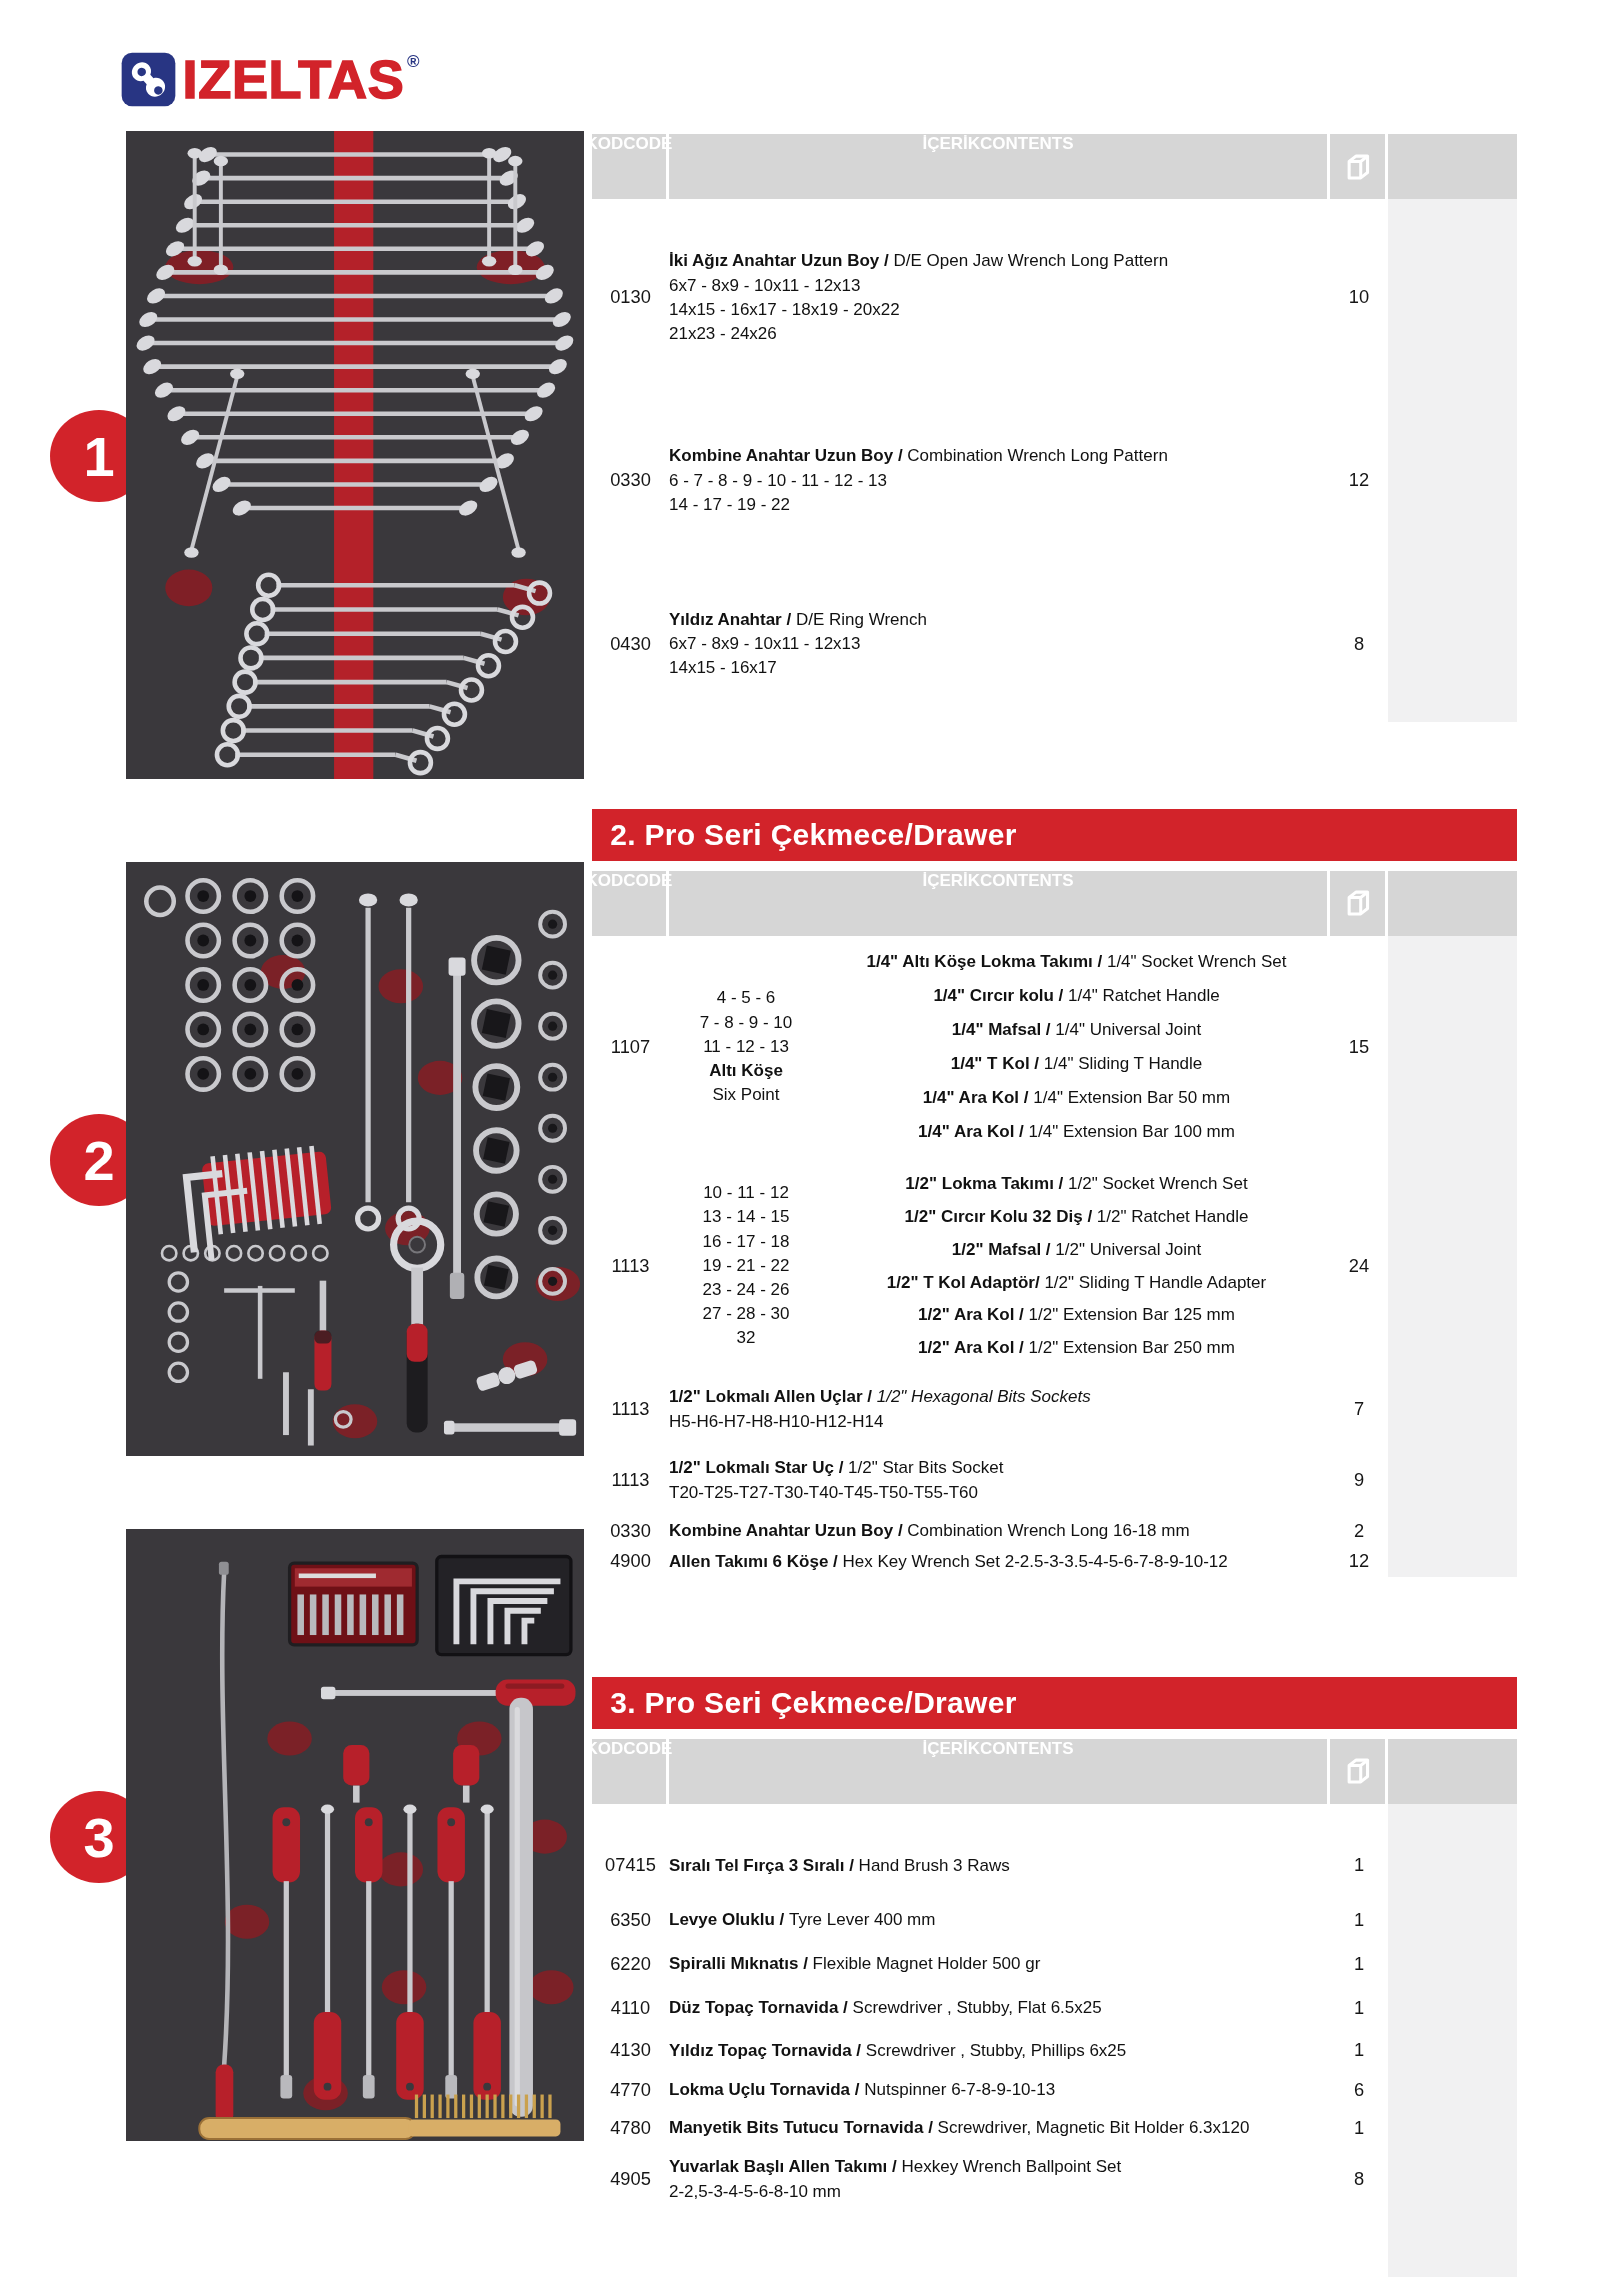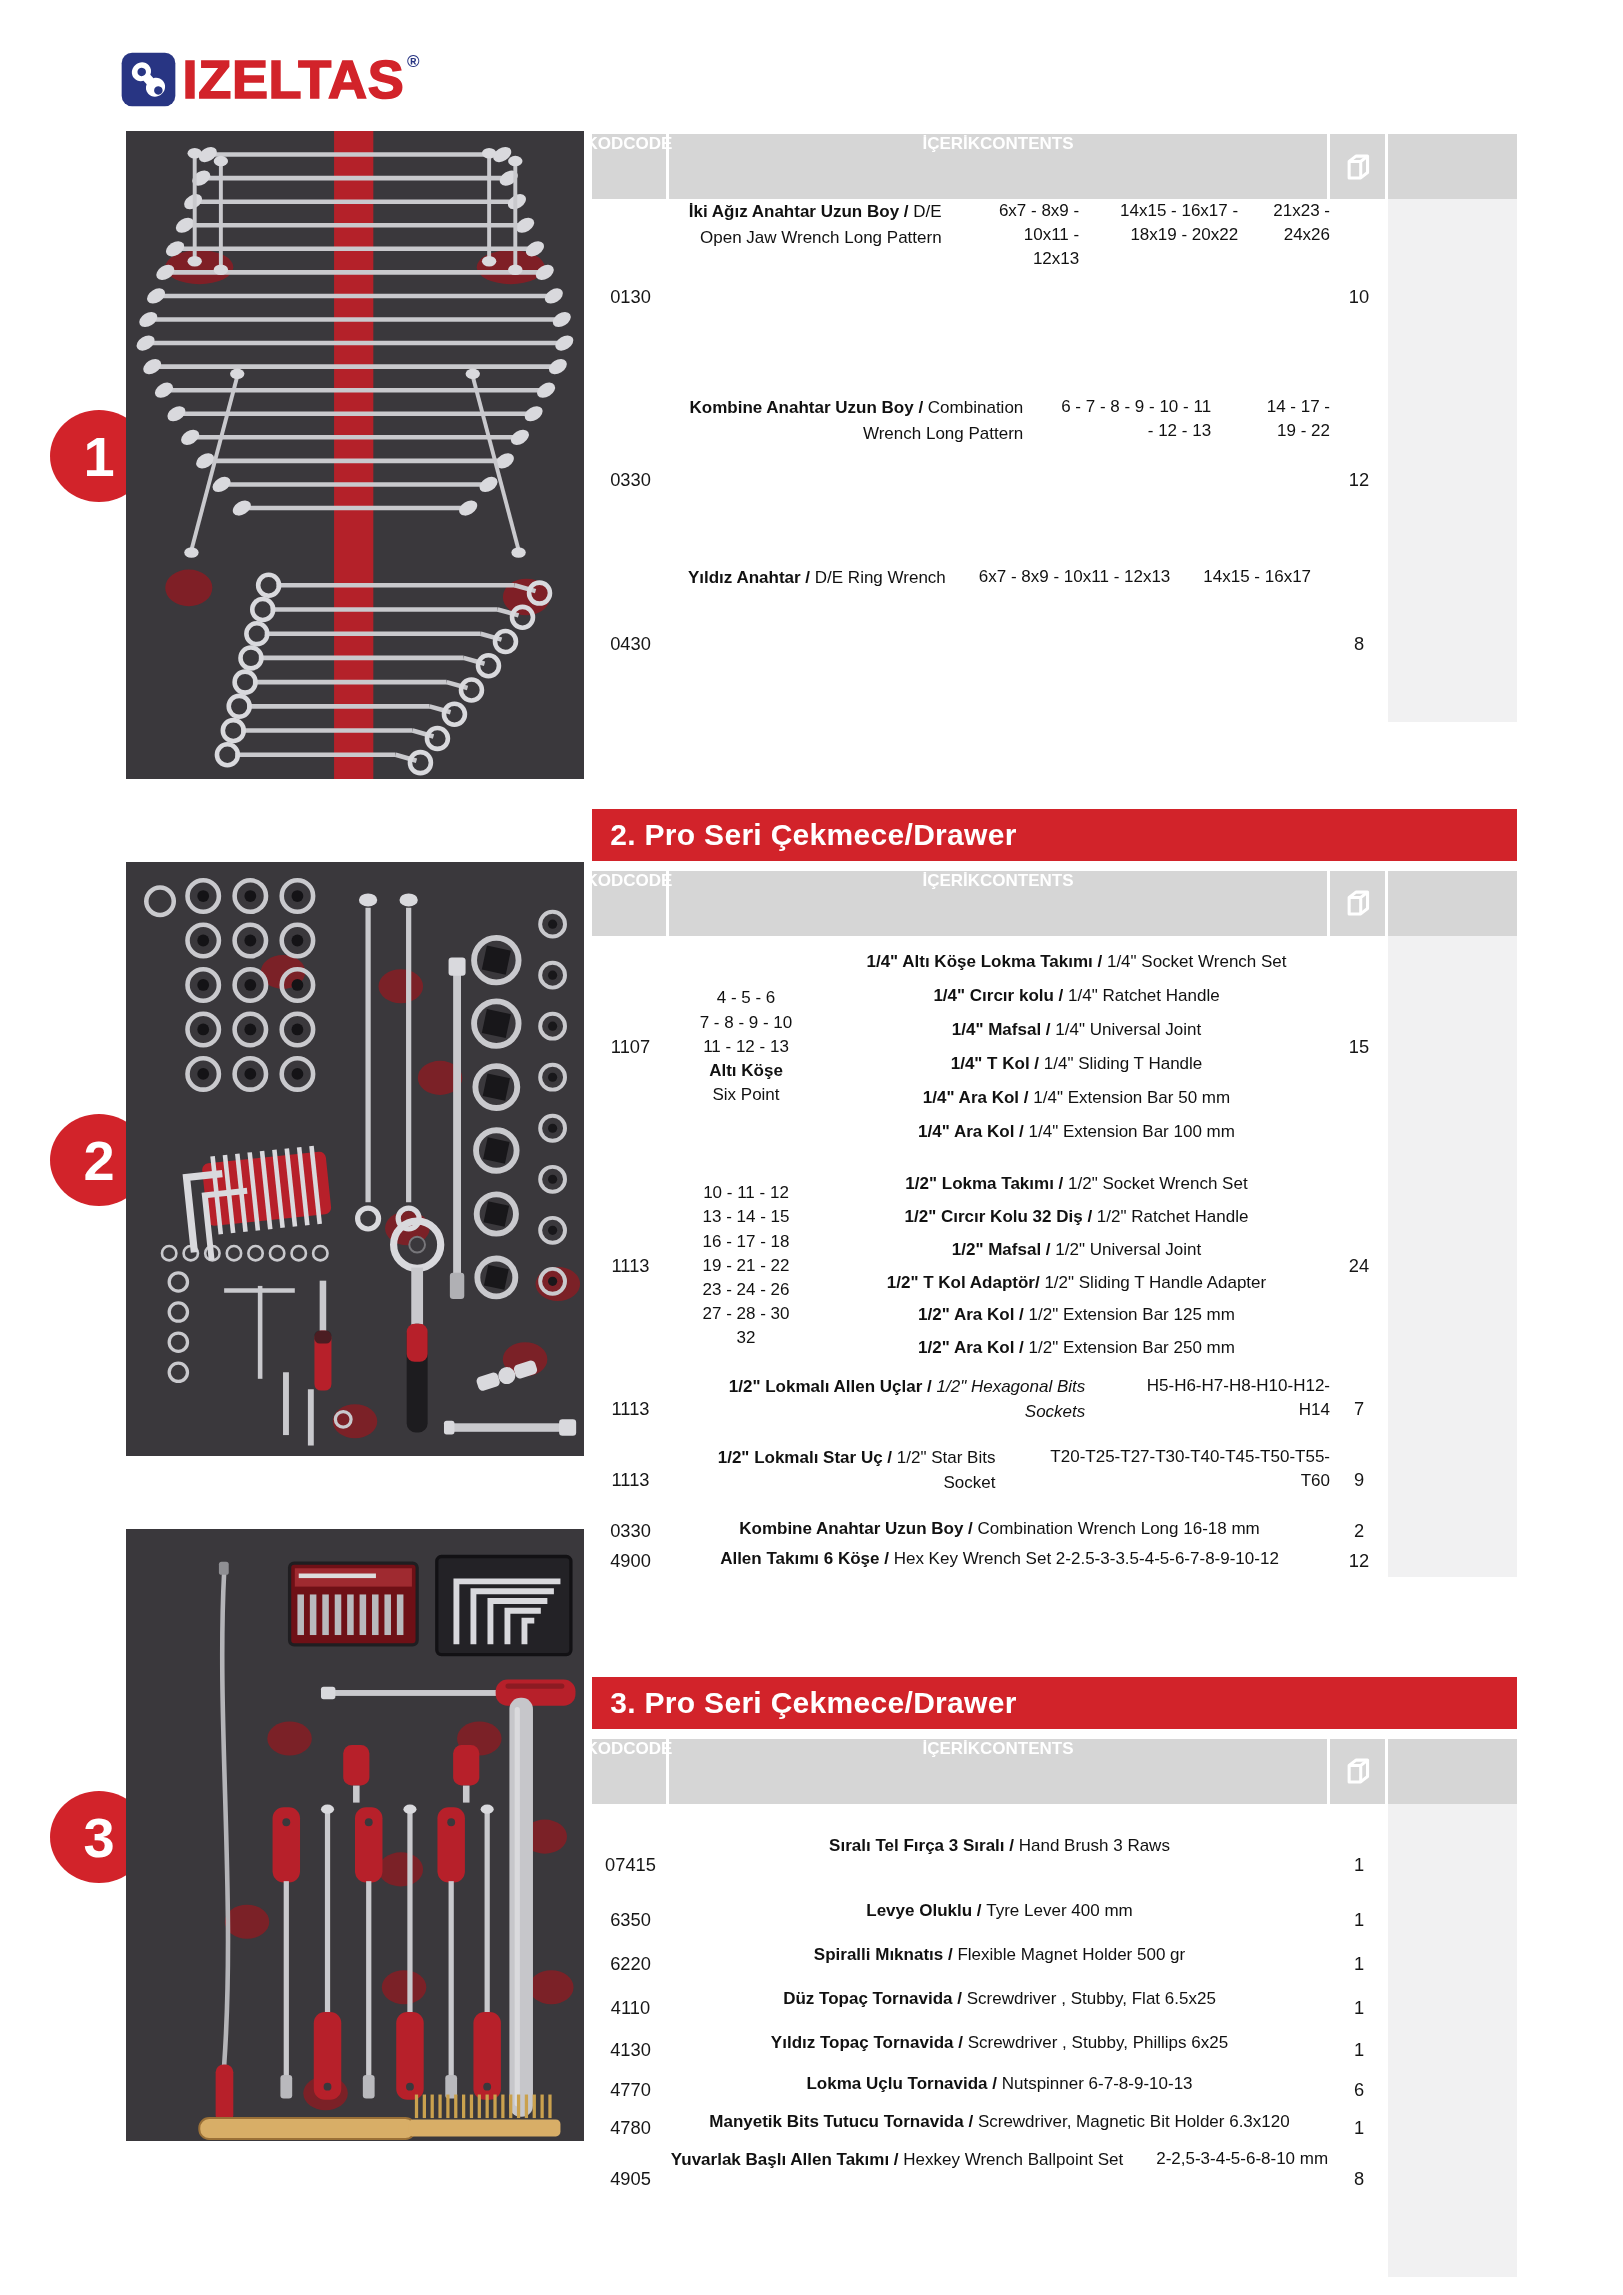--- a/index.html
+++ b/index.html
@@ -34,21 +34,21 @@
   .thsp{width:129px;border-right:none;}
   .cube{width:30px;height:30px;}
 
   .tbody{position:relative;}
   .gcol{position:absolute;top:0;right:0;width:129px;height:100%;background:#f1f1f2;}
   .row{display:flex;position:relative;z-index:1;}
   .code,.qty{display:flex;align-items:center;justify-content:center;font-size:18.3px;color:#161616;}
   .code{width:77px;}
   .qty{width:58px;}
   .sp{width:129px;}
-  .content{flex:1;display:flex;flex-direction:row;justify-content:center;text-align:right;color:#111;gap:33px;}
+  .content{flex:1;display:flex;flex-direction:column;justify-content:center;text-align:left;color:#111;}
   .cline{font-size:17px;line-height:1.5;}
   .b{font-weight:bold;}
   .i{font-style:italic;}
   .szline{font-size:17px;line-height:1.42;}
   .sizes{width:154px;display:flex;flex-direction:column;justify-content:center;text-align:center;color:#111;}
   .items{flex:1;display:flex;flex-direction:column;justify-content:space-around;text-align:center;
     color:#111;padding:9.2px 0;}
 </style>
 </head>
 <body>

